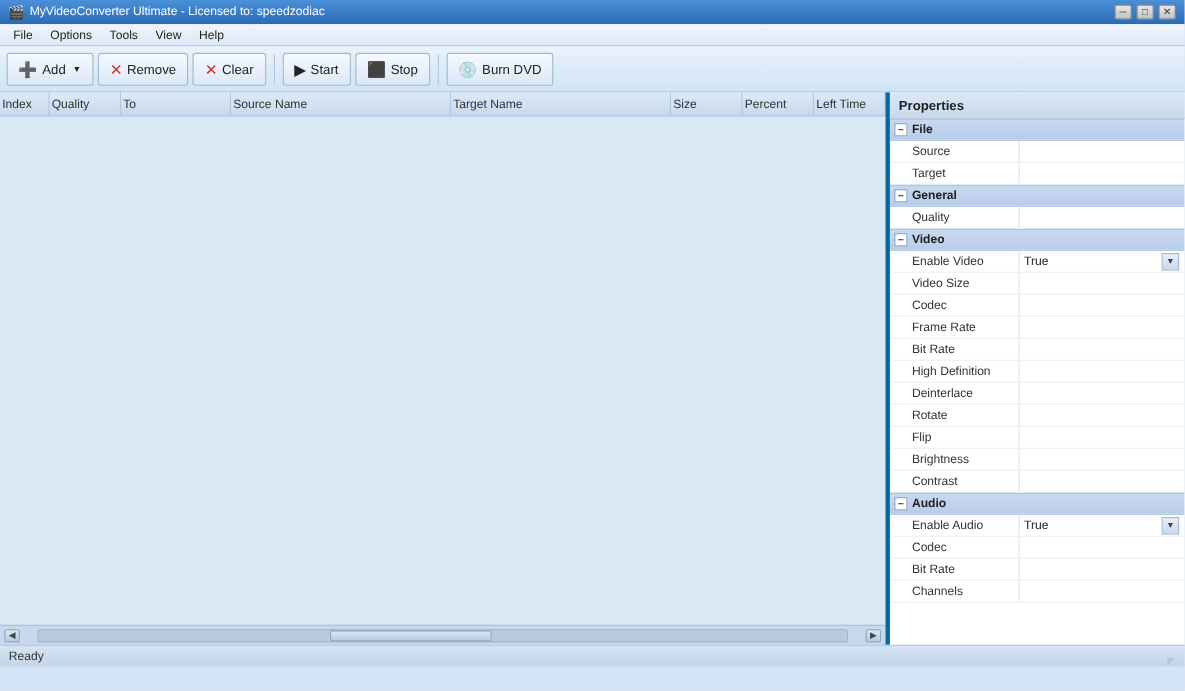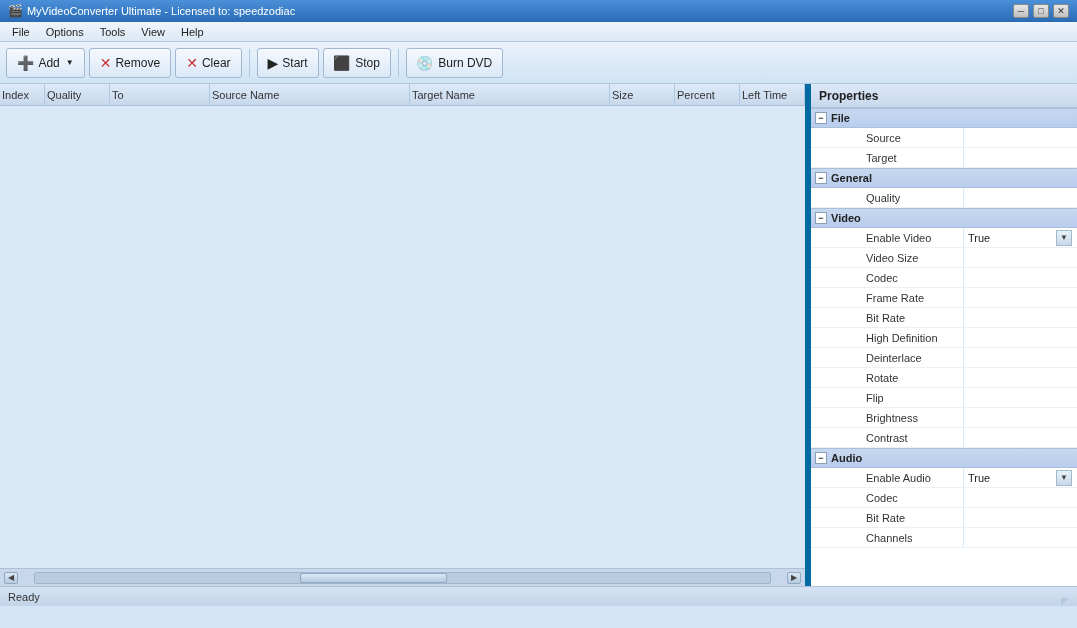--- a/index.html
+++ b/index.html
@@ -140,21 +140,21 @@
       border: 1px solid #90a8c0;
       border-radius: 2px;
       display: flex; align-items: center; justify-content: center;
       font-size: 8px; cursor: pointer; color: #444;
     }
 
     
     #properties-panel {
       width: 272px;
       background: #f0f6fc;
-      border-left: 6px solid #0369a1;
+      border-left: 4px solid #0369a1;
       display: flex;
       flex-direction: column;
     }
     #properties-title {
       background: linear-gradient(to bottom, #dce8f8, #c8d8ec);
       border-bottom: 1px solid #b0c0d4;
       padding: 4px 8px;
       font-size: 12px;
       font-weight: bold;
       color: #222;
@@ -188,21 +188,20 @@
       border: 1px solid #88a0b8;
       background: white;
       display: flex; align-items: center; justify-content: center;
       font-size: 9px; cursor: pointer; margin-right: 4px; color: #333;
     }
     .prop-row {
       display: flex;
       border-bottom: 1px solid #e8f0f8;
       height: 20px;
       align-items: center;
-      padding-left: 35px;
     }
     .prop-name {
       width: 118px;
       padding: 0 4px 0 20px;
       font-size: 11px;
       color: #333;
       border-right: 1px solid #d8e8f4;
       height: 100%;
       display: flex; align-items: center;
       white-space: nowrap;

